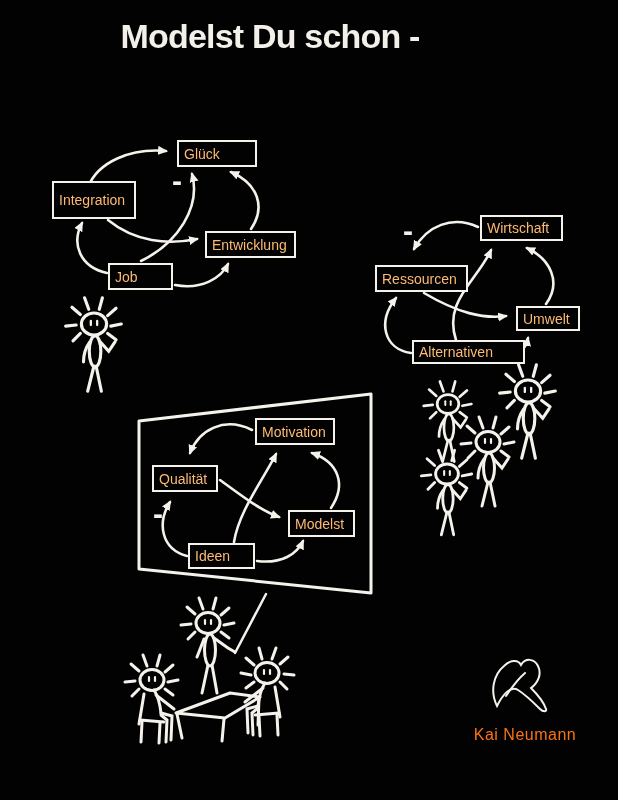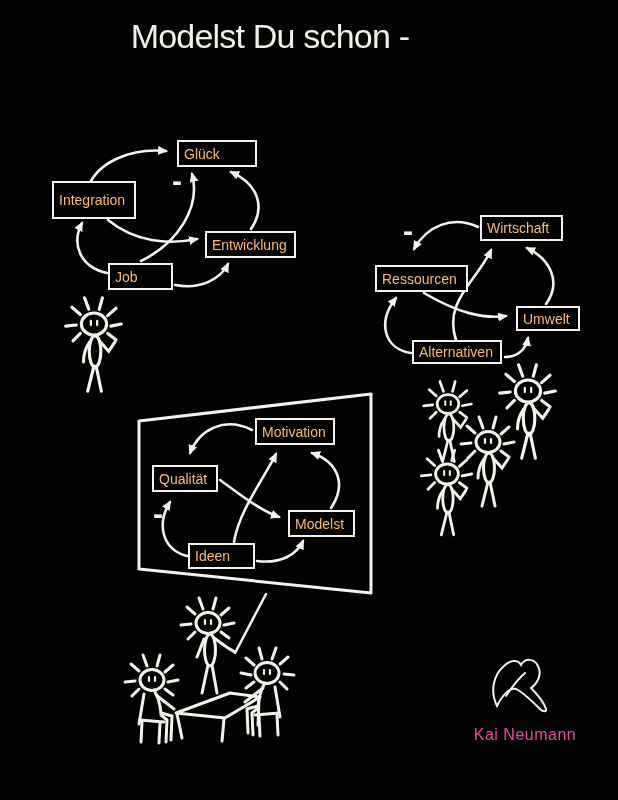--- a/index.html
+++ b/index.html
@@ -4,34 +4,34 @@
 <style>
   html,body{margin:0;padding:0;background:#000;}
   .canvas{
     position:relative;width:618px;height:800px;background:#020202;
     overflow:hidden;font-family:"Liberation Sans",sans-serif;
   }
   .art{position:absolute;left:0;top:0;}
   .title{
     position:absolute;left:0;top:13px;width:540px;text-align:center;
     color:#f3f0ea;font-size:34px;letter-spacing:-0.8px;line-height:46px;
-    font-weight:400;
+    font-weight:700;
   }
   .node{
     position:absolute;display:flex;align-items:center;box-sizing:border-box;
     border:2.5px solid #f5f2ec;background:#020202;color:#fdba74;
     font-size:14px;padding-left:5px;white-space:nowrap;font-weight:400;
   }
   .minus{
     position:absolute;color:#f5f2ec;font-size:30px;font-weight:600;
     transform:translate(-50%,-55%);line-height:1;
   }
   .signature{
     position:absolute;left:450px;top:726px;width:150px;text-align:center;
-    color:#ec4899;font-size:16px;letter-spacing:0.5px;font-weight:300;
+    color:#f97316;font-size:16px;letter-spacing:0.5px;font-weight:300;
   }
 </style>
 </head>
 <body>
 
 <div class="canvas">
 
   <svg class="art" width="618" height="800" viewBox="0 0 618 800">
     <defs>
       <marker id="ah" markerUnits="userSpaceOnUse" markerWidth="12" markerHeight="11" refX="8" refY="4.5" orient="auto">
@@ -170,21 +170,21 @@
 
   <div class="node" style="left:177px;top:140px;width:80px;height:27px">Glück</div>
   <div class="node" style="left:52px;top:181px;width:84px;height:38px">Integration</div>
   <div class="node" style="left:205px;top:231px;width:91px;height:27px">Entwicklung</div>
   <div class="node" style="left:108px;top:263px;width:65px;height:27px">Job</div>
   <span class="minus" style="left:177px;top:182px">-</span>
 
   <div class="node" style="left:480px;top:215px;width:83px;height:26px">Wirtschaft</div>
   <div class="node" style="left:375px;top:265px;width:93px;height:27px">Ressourcen</div>
   <div class="node" style="left:516px;top:306px;width:64px;height:25px">Umwelt</div>
-  <div class="node" style="left:412px;top:340px;width:90px;height:24px">Alternativen</div>
+  <div class="node" style="left:412px;top:340px;width:113px;height:24px">Alternativen</div>
   <span class="minus" style="left:408px;top:232px">-</span>
 
   <div class="node" style="left:255px;top:418px;width:80px;height:27px">Motivation</div>
   <div class="node" style="left:152px;top:465px;width:66px;height:27px">Qualität</div>
   <div class="node" style="left:288px;top:510px;width:67px;height:27px">Modelst</div>
   <div class="node" style="left:188px;top:543px;width:67px;height:26px">Ideen</div>
   <span class="minus" style="left:158px;top:515px">-</span>
 
   <div class="signature">Kai Neumann</div>
 

